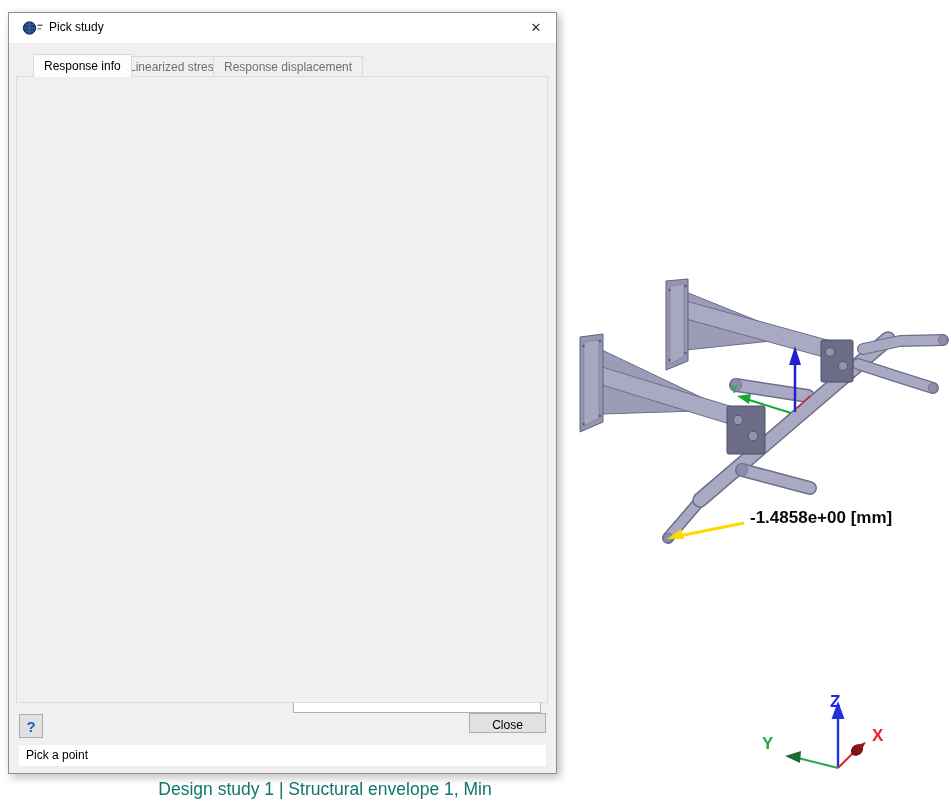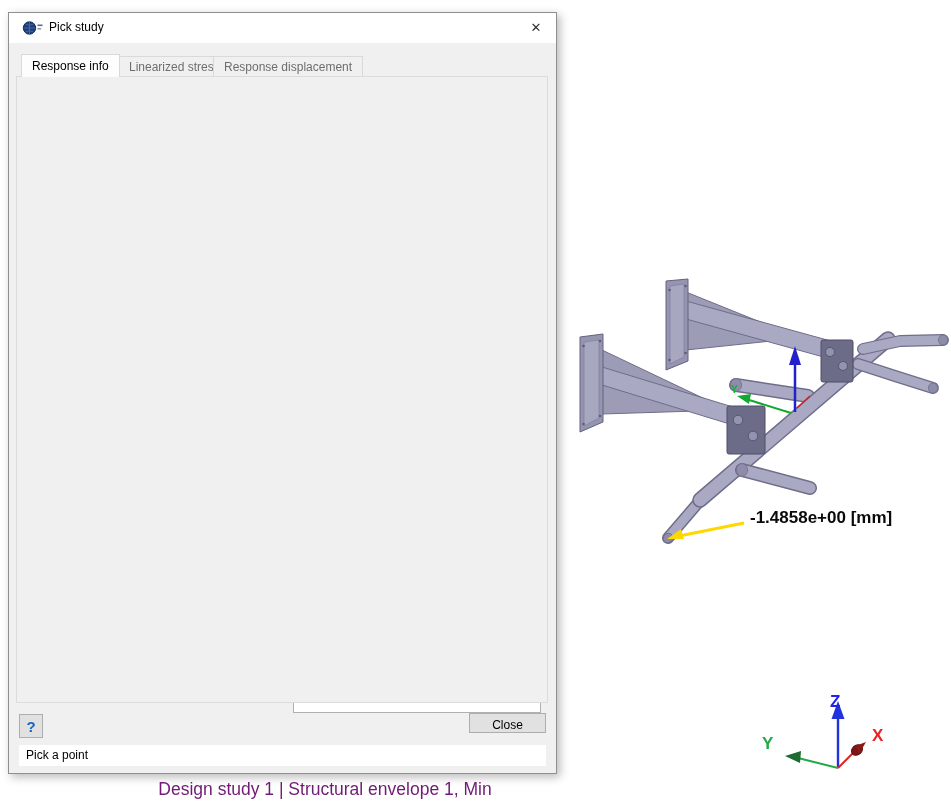--- a/index.html
+++ b/index.html
@@ -60,41 +60,41 @@
   
   .results{position:absolute;left:284px;top:82px;width:248px;height:618px;background:#fff;
            border:1px solid #b0b0b0;box-sizing:border-box;padding:3px 0 0 4px;overflow:hidden;}
   .result-line{font-size:11px;line-height:13.2px;white-space:pre;color:#000;
                font-family:"Liberation Sans","DejaVu Sans",sans-serif;}
 
   
   .viewport-svg{position:absolute;left:560px;top:270px;}
   .triad-svg{position:absolute;left:750px;top:680px;}
   .caption{position:absolute;left:60px;top:779px;width:530px;text-align:center;
-           font-size:17.5px;color:#701a75;}
+           font-size:17.5px;color:#0f766e;}
 </style>
 </head>
 <body>
 
 <div id="screen">
 
   <div class="dialog">
 
     <div class="titlebar">
       <svg class="title-icon" viewBox="0 0 22 16">
         <circle cx="7.5" cy="8" r="6.2" fill="#1e3f7a" stroke="#16305e" stroke-width="1"></circle>
         <path d="M2 8 H13 M7.5 1.8 V14.2 M3.3 4 A8 8 0 0 0 11.7 4 M3.3 12 A8 8 0 0 1 11.7 12" stroke="#4a6ea8" stroke-width="0.8" fill="none"></path>
         <rect x="15.5" y="4.5" width="5" height="1.6" fill="#5a6b8a"></rect>
         <rect x="15.5" y="8" width="3.6" height="1.6" fill="#8a97ad"></rect>
       </svg>
       <span class="title-text">Pick study</span>
       <span class="close-btn">✕</span>
     </div>
 
-    <div class="tab active" style="left:12px;">Response info</div>
+    <div class="tab active" style="left:24px;">Response info</div>
     <div class="tab" style="left:109px;">Linearized stress</div>
     <div class="tab" style="left:204px;">Response displacement</div>
     <div class="tabpanel"></div>
 
     <span class="lbl" style="left:14px;top:91px;">Response:</span>
     <div class="combo focus" style="left:85px;top:84px;width:148px;height:24px;line-height:22px;">
       <span>Displacement Z</span>
       <span class="chev" style="top:8px;"></span>
     </div>
 

